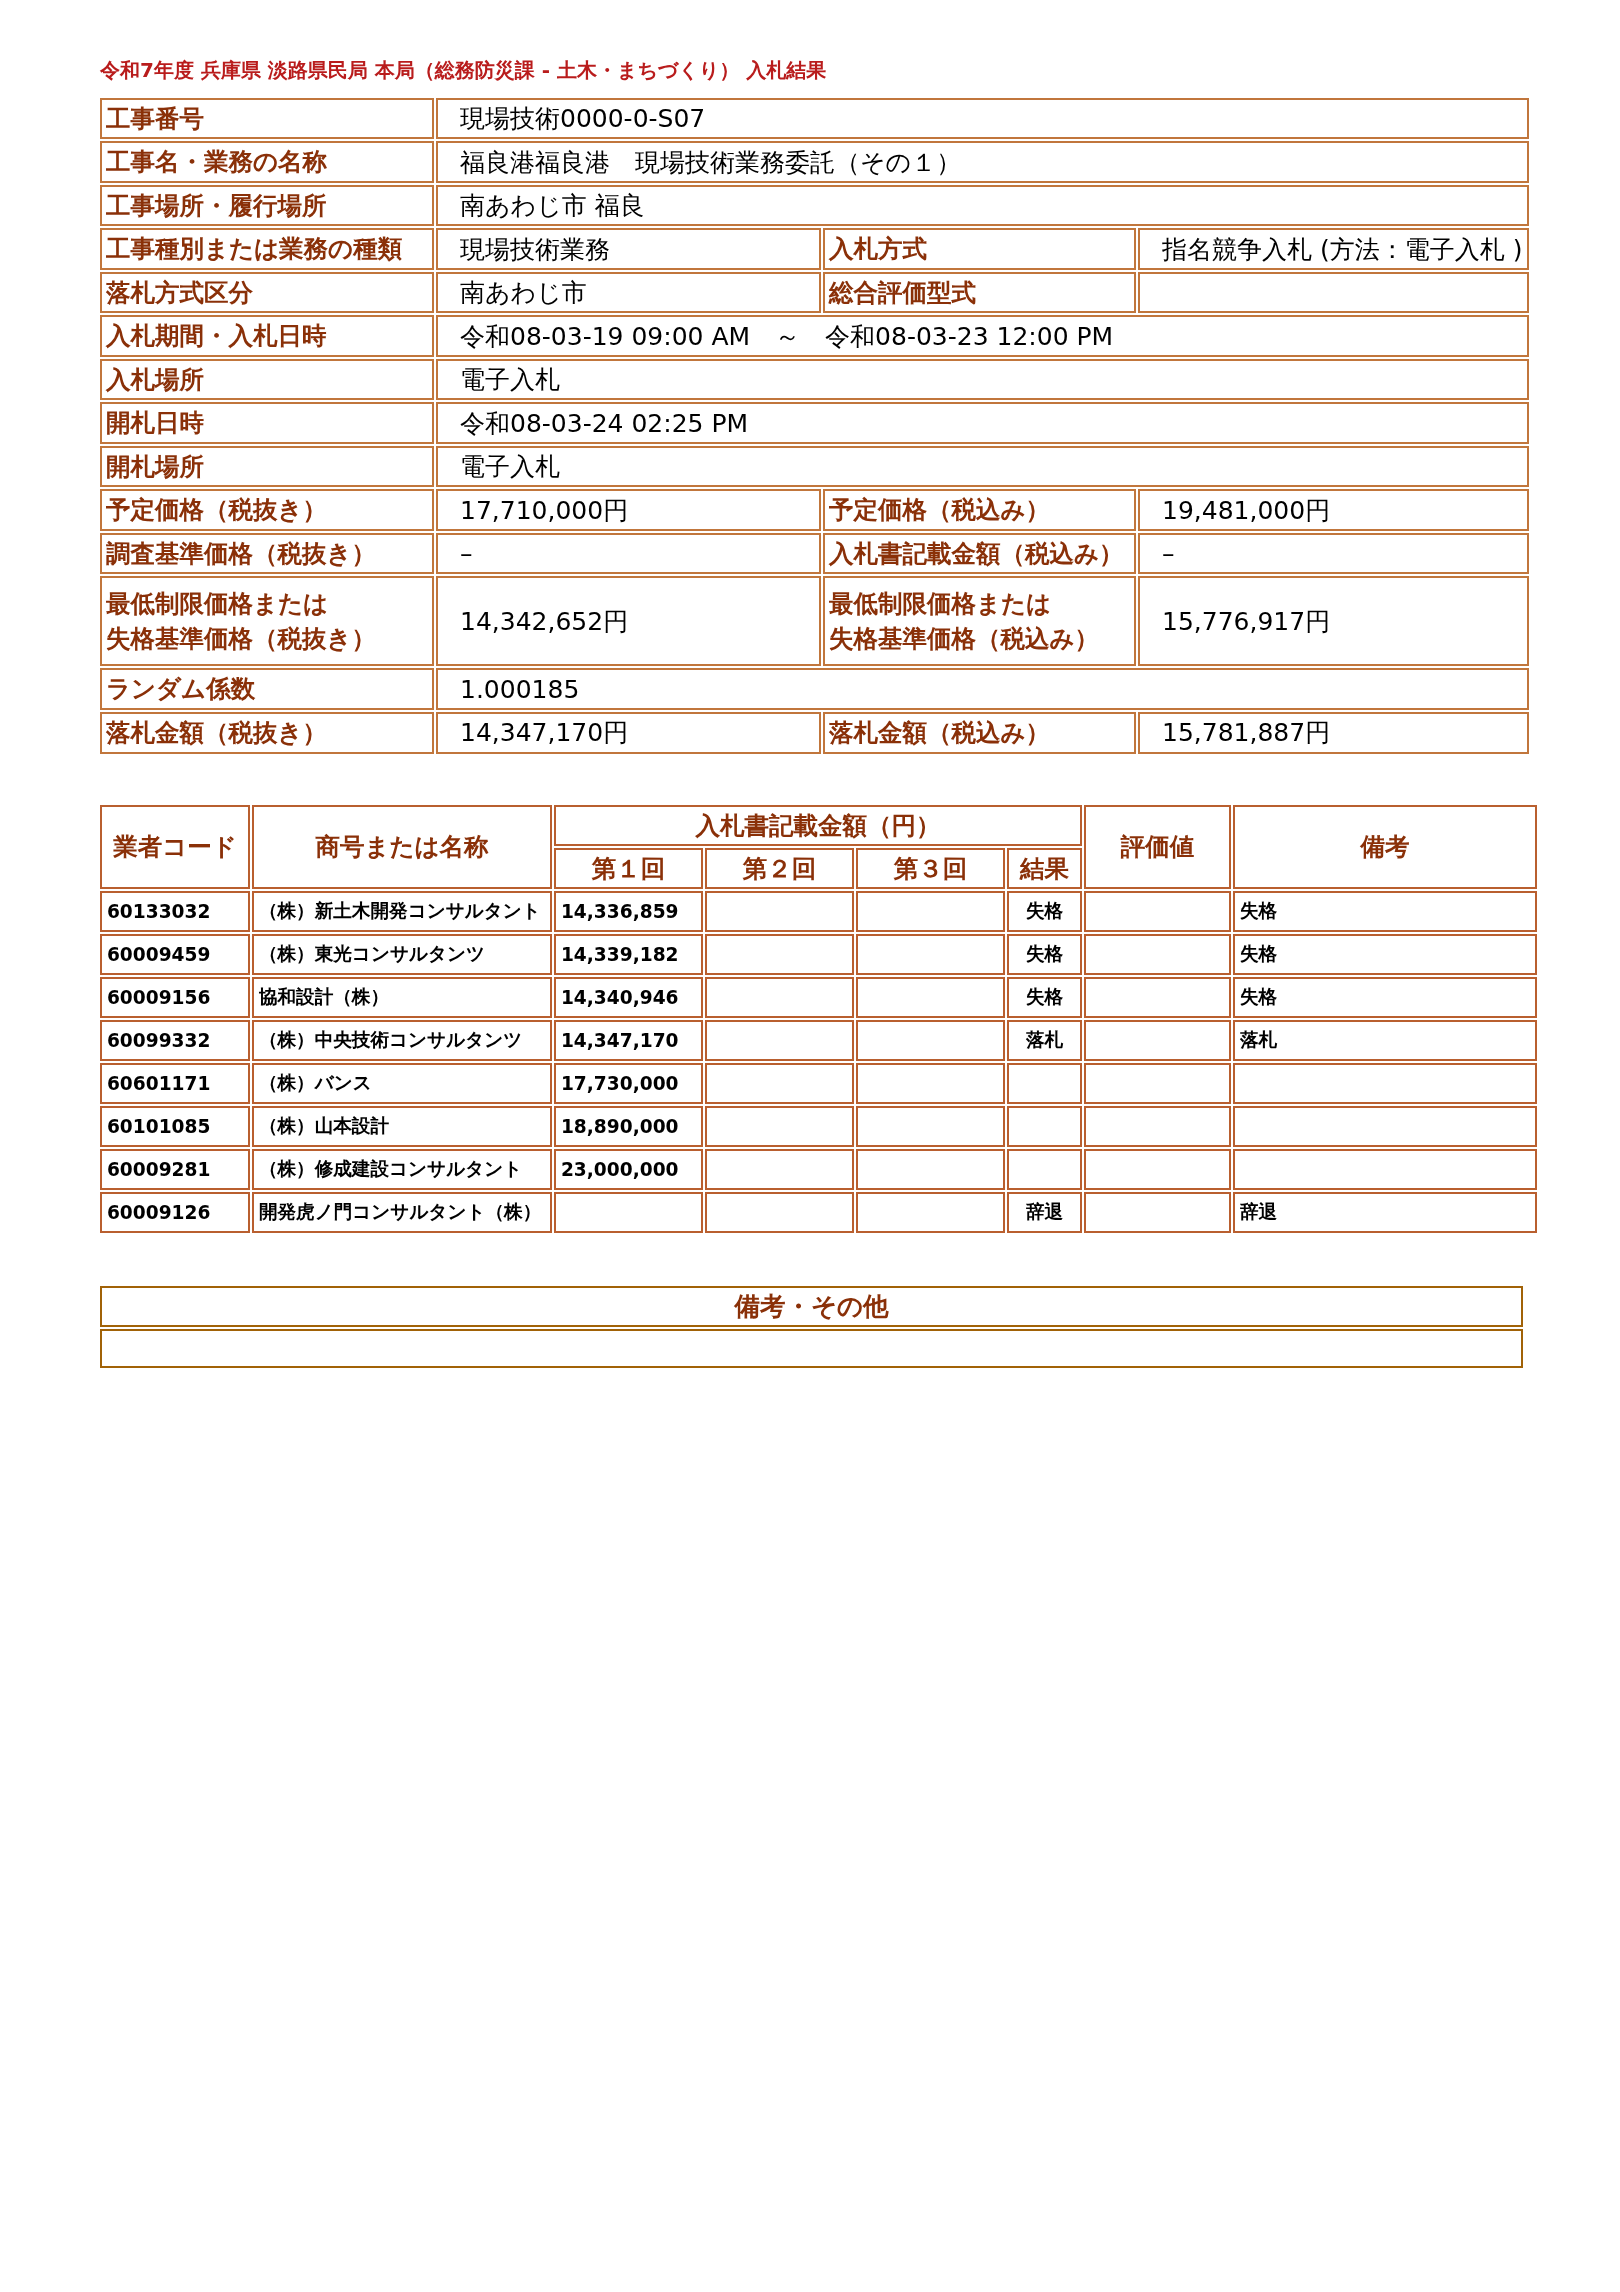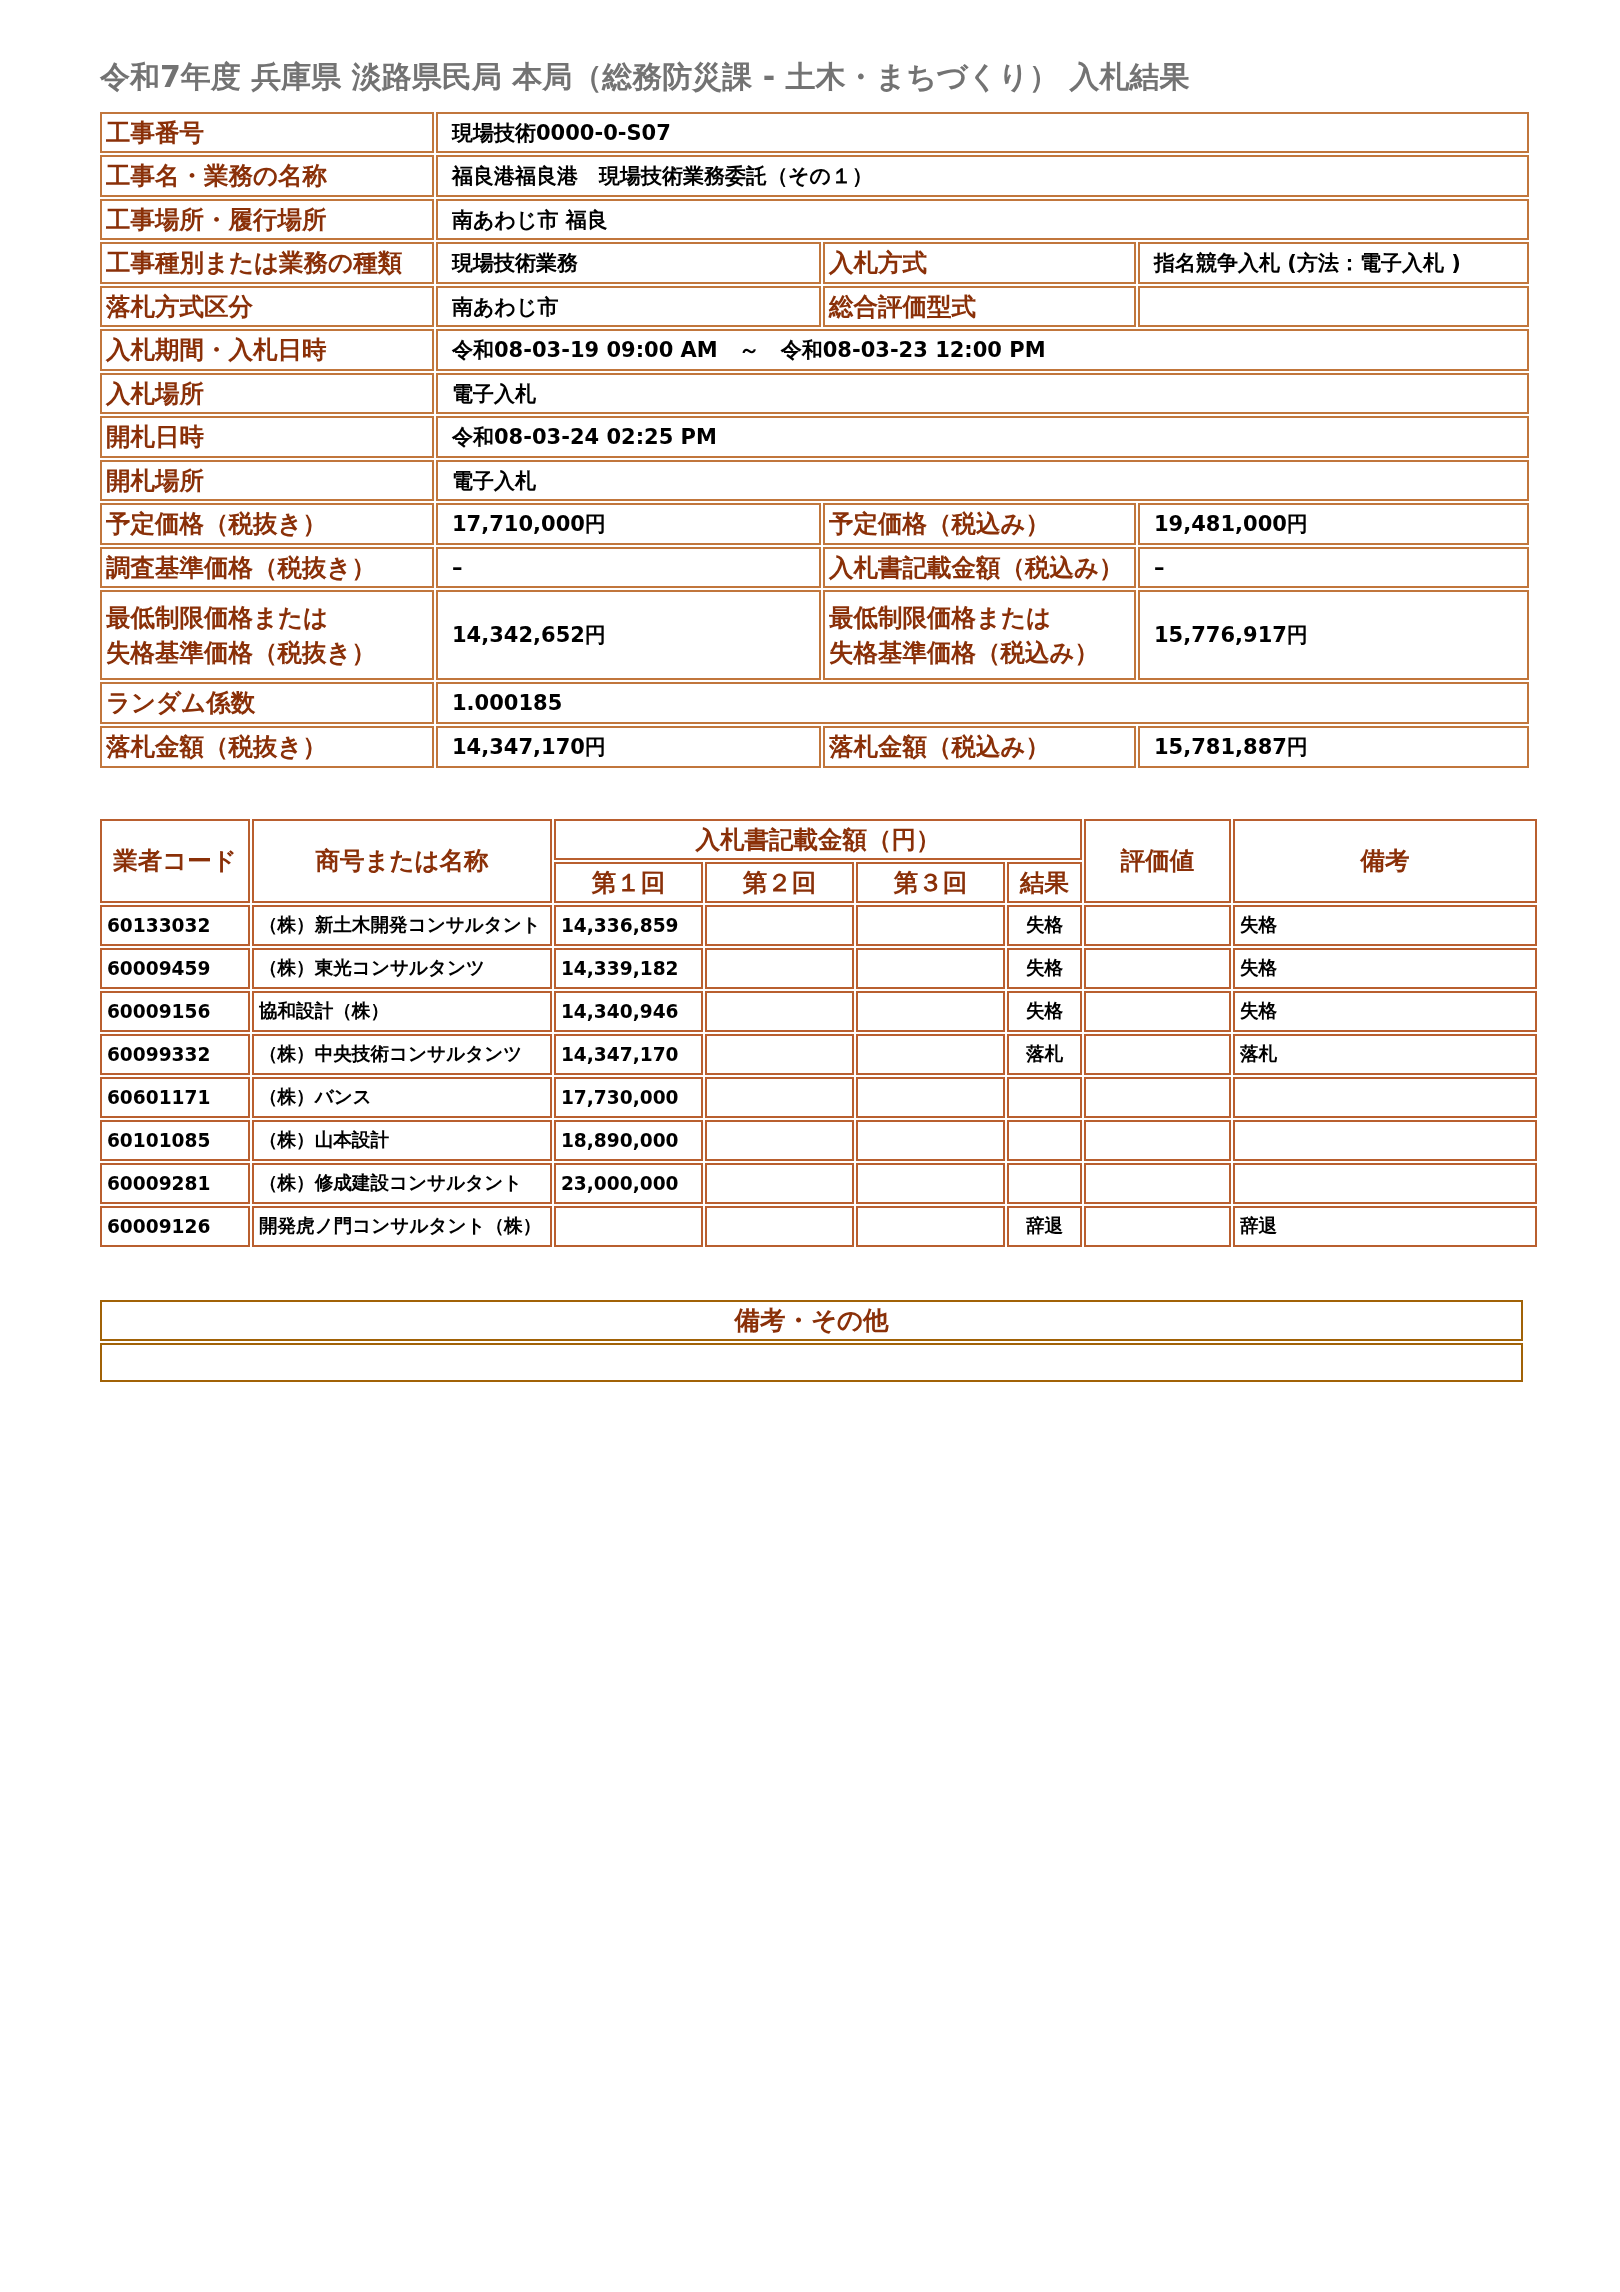--- a/index.html
+++ b/index.html
@@ -11,22 +11,22 @@
   body{
     width:1620px;
     height:2293px;
     position:relative;
   }
   .page{
     padding:57px 0 0 98px;
     width:1431px;
   }
   .doc-title{
-    color:#737373;
-    font-size:30px;
+    color:#b91c1c;
+    font-size:20px;
     font-weight:bold;
     margin:0 0 11.8px 2px;
     white-space:nowrap;
   }
   table{
     border-collapse:separate;
     border-spacing:2px;
     table-layout:fixed;
     background:#ffffff;
   }
@@ -55,24 +55,24 @@
     color:#8a3008;
     font-weight:bold;
     font-size:24.5px;
     text-align:left;
     padding:1px 3.9px;
     white-space:pre-line;
     line-height:1.45;
   }
   .val{
     color:#000000;
-    font-weight:700;
-    font-size:21px;
+    font-weight:400;
+    font-size:25px;
     text-align:left;
-    padding:1px 14px;
+    padding:1px 22px;
     white-space:nowrap;
   }
 
   .bid-table th{
     color:#8a3008;
     font-weight:bold;
     font-size:24.5px;
     text-align:center;
     padding:2px 3.9px;
     white-space:nowrap;

